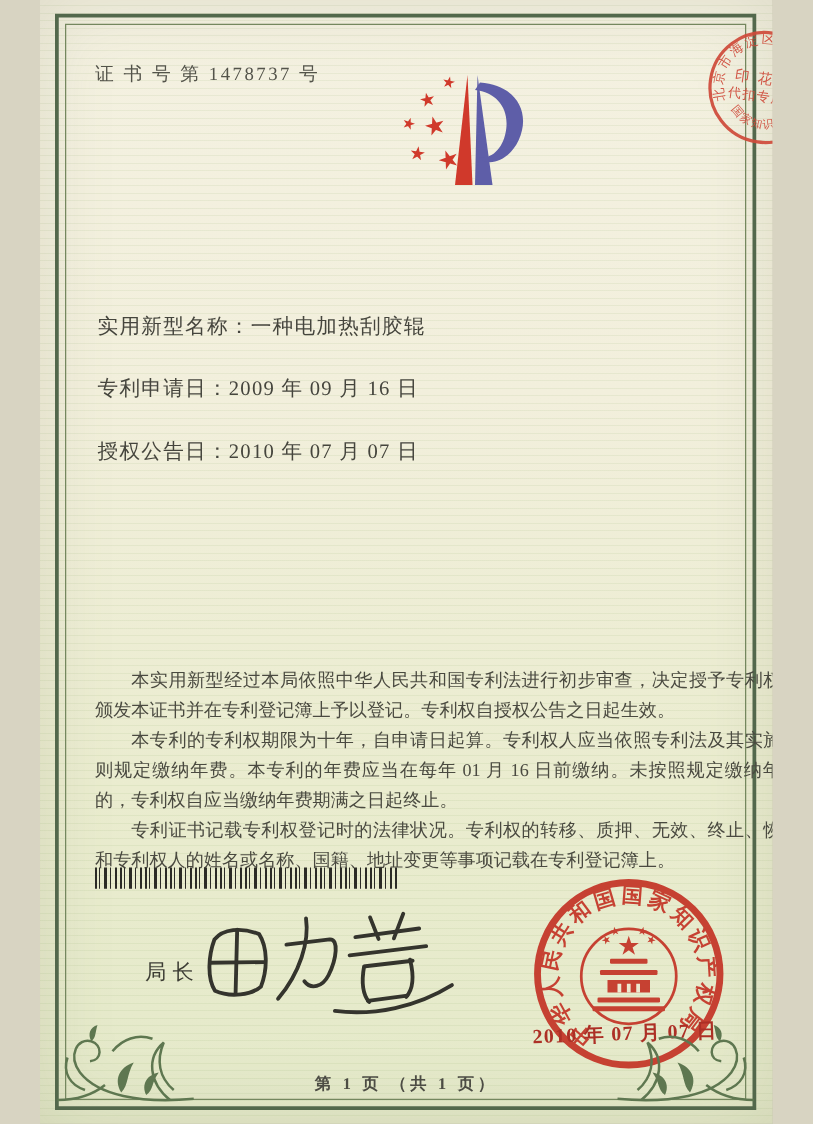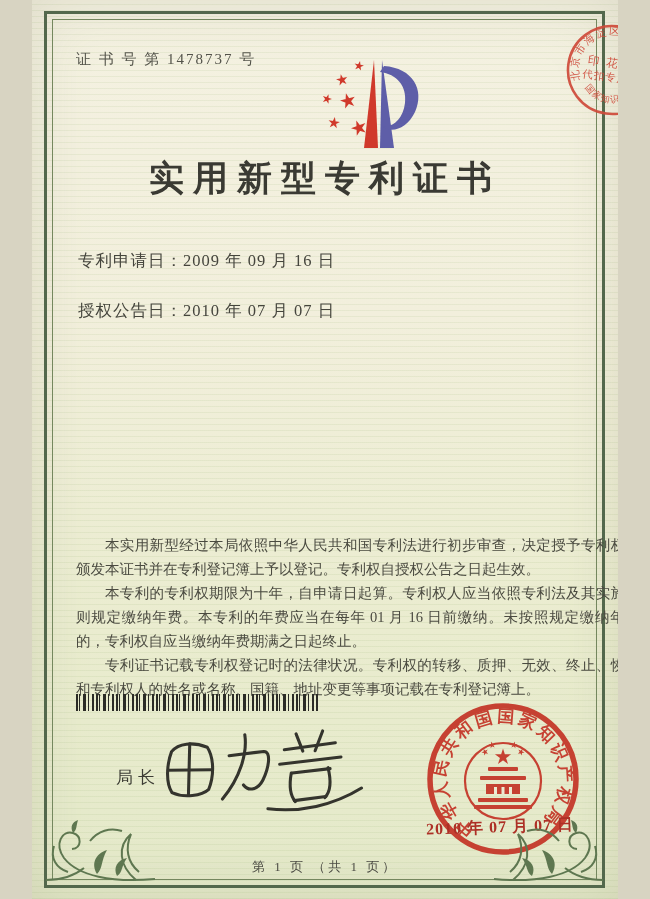--- a/index.html
+++ b/index.html
@@ -22,21 +22,21 @@
   .field-row .lbl{white-space:pre;}
   .paragraphs{position:absolute;left:44px;top:533px;width:564px;font-size:14.5px;line-height:24px;color:#4a4a40;text-align:justify;}
   .paragraphs p{margin:0;text-indent:2em;}
   .barcode{position:absolute;left:44px;top:694px;width:242px;height:17px;
     background:repeating-linear-gradient(90deg,#2b2b26 0 2px,transparent 2px 3px,#2b2b26 3px 4px,transparent 4px 7px,#2b2b26 7px 10px,transparent 10px 12px,#2b2b26 12px 13px,transparent 13px 16px,#2b2b26 16px 18px,transparent 18px 20px);
   }
   .director-label{position:absolute;left:84px;top:766px;font-size:17px;letter-spacing:5px;color:#3c3c34;}
   .signature{position:absolute;left:128px;top:724px;width:205px;height:95px;transform:rotate(-2deg);}
   .official-seal{position:absolute;left:391px;top:699px;width:160px;height:160px;opacity:.93;}
   .seal-date{position:absolute;left:394px;top:817px;font-size:16px;font-weight:600;letter-spacing:1px;color:#ad3026;transform:rotate(-2deg);}
-  .footer-page{position:absolute;left:0;right:0;top:858px;text-align:center;font-size:13px;letter-spacing:3px;color:#4c4c44;}
+  .footer-page{position:absolute;left:0;right:0;top:858px;text-align:center;font-size:13px;letter-spacing:3px;color:#4c4c44;font-weight:bold;}
   .ornament{position:absolute;width:118px;height:106px;bottom:14px;}
   .ornament.left{left:8px;}
   .ornament.right{right:9px;transform:scaleX(-1);}
   svg text{font-family:"Liberation Serif","DejaVu Serif",serif;}
 </style>
 </head>
 <body>
 
 <div class="paper">
 
@@ -73,23 +73,25 @@
       <use href="#st" transform="translate(20,66) scale(6) rotate(8)"></use>
       <use href="#st" transform="translate(45,71) scale(8) rotate(-20)"></use>
       <path d="M60,3 L50,91 L64,91 Z"></path>
     </g>
     <g fill="#5e5ea8">
       <path d="M68,3 L66,91 L80,91 Z"></path>
       <path d="M70,9 C99,11 111,33 101,55 C93,72 77,77 68,69 C79,71 89,62 91,46 C93,29 83,17 66,15 Z"></path>
     </g>
   </svg>
 
-  <div class="title">实用新型专利证书</div>
 
   <div class="fields">
+    <div class="field-row">
+      <span class="lbl">实用新型名称：</span><span>一种电加热刮胶辊</span>
+    </div>
     <div class="field-row">
       <span class="lbl">专利申请日：</span><span>2009 年 09 月 16 日</span>
     </div>
     <div class="field-row">
       <span class="lbl">授权公告日：</span><span>2010 年 07 月 07 日</span>
     </div>
   </div>
 
   <div class="paragraphs">
     <p>本实用新型经过本局依照中华人民共和国专利法进行初步审查，决定授予专利权，颁发本证书并在专利登记簿上予以登记。专利权自授权公告之日起生效。</p>

